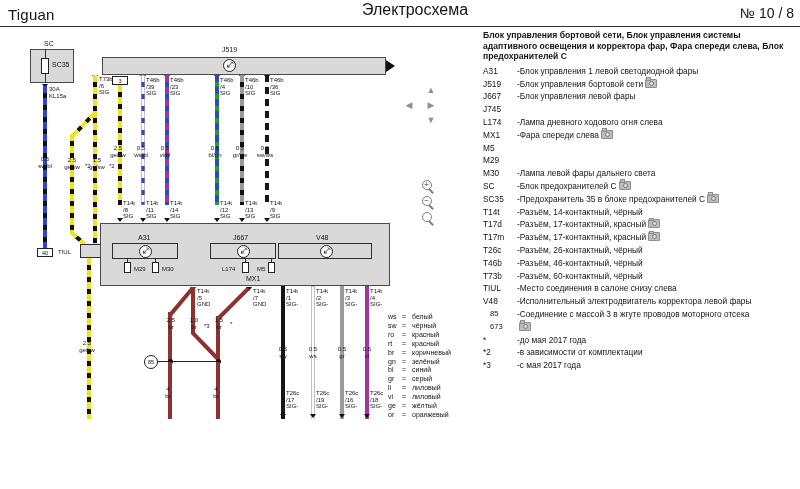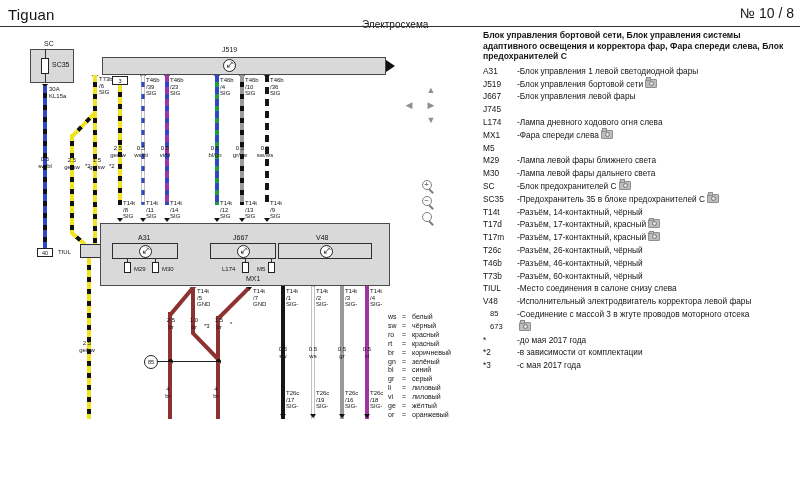--- a/index.html
+++ b/index.html
@@ -1,20 +1,20 @@
 <!DOCTYPE html>
 <html style="--wire-yellow: #f0e322; --wire-brown: #8d3230; --wire-blue: #2e46c8; --wire-violet: #a233a2; --wire-green: #1d9e40; --wire-gray: #9a9a9a; --panel-gray: #d9d9d9;"><head>
 <meta charset="utf-8">
 <style>
   html,body{margin:0;padding:0;background:#fff;}
   .sheet{position:relative;width:800px;height:419px;background:#fff;overflow:hidden;
          font-family:"Liberation Sans",sans-serif;color:#151515;}
   
   .hdr-model{position:absolute;left:8px;top:6px;font-size:15px;letter-spacing:.2px;}
-  .hdr-center{position:absolute;left:362px;top:19px;font-size:10px;}
+  .hdr-center{position:absolute;left:362px;top:1px;font-size:16px;}
   .hdr-page{position:absolute;right:6px;top:5px;font-size:14px;}
   .hdr-rule{position:absolute;left:0;top:26px;width:800px;height:1px;background:#333;}
   
   .lb{position:absolute;font-size:6px;line-height:6.6px;white-space:pre-line;color:#151515;}
   .lb.c{text-align:center;width:22px;}
   .lb.big{font-size:7px;}
   
   .gbar{position:absolute;background:var(--panel-gray);border:1px solid #4a4a4a;box-sizing:border-box;}
   .sbox{position:absolute;background:var(--panel-gray);border:1px solid #2e2e2e;box-sizing:border-box;}
   .rbox{position:absolute;border:1px solid #222;background:#fff;font-size:5.5px;line-height:8px;
@@ -488,21 +488,20 @@
           <span class="lg-code">MX1</span>
           <span class="lg-text"><span>-Фара спереди слева</span><span class="cam"></span></span>
         </div>
 
         <div class="lg-row">
           <span class="lg-code">M5</span>
         </div>
 
         <div class="lg-row">
           <span class="lg-code">M29</span>
-          <span class="lg-text"><span>-Лампа левой фары ближнего света</span></span>
         </div>
 
         <div class="lg-row">
           <span class="lg-code">M30</span>
           <span class="lg-text"><span>-Лампа левой фары дальнего света</span></span>
         </div>
 
         <div class="lg-row">
           <span class="lg-code">SC</span>
           <span class="lg-text"><span>-Блок предохранителей C</span><span class="cam"></span></span>

